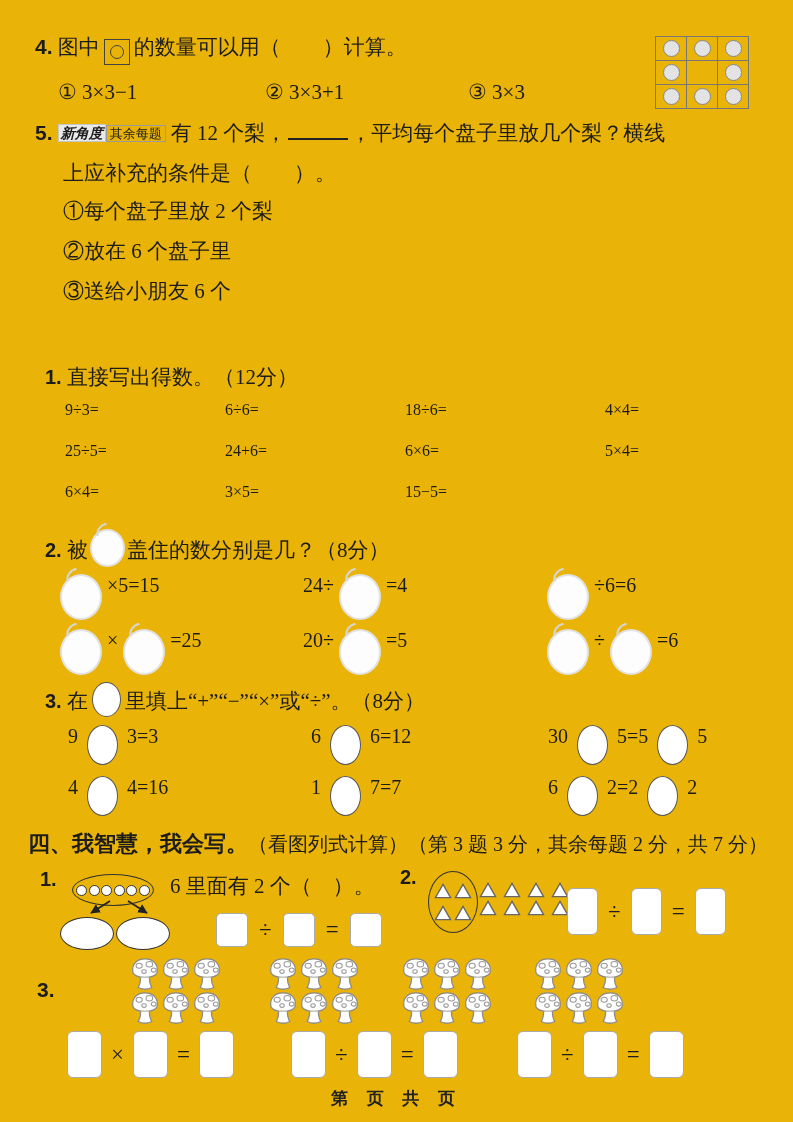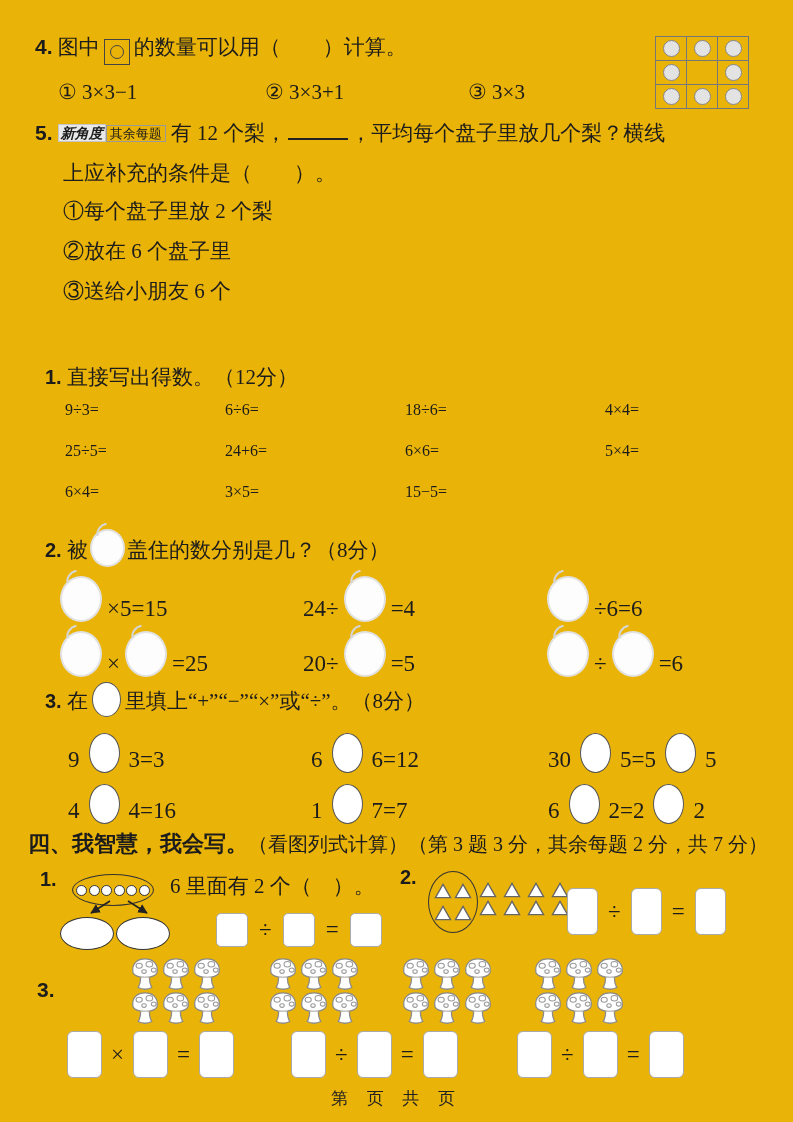--- a/index.html
+++ b/index.html
@@ -23,21 +23,21 @@
   .badge1{font-family:"Liberation Sans",sans-serif;font-weight:bold;font-style:italic;font-size:14px;
           background:#e9e9e9;border:1px solid #c6c6c6;padding:0 2px;vertical-align:2px;}
   .badge2{font-size:13px;border:1px solid #9a9a9a;padding:0 3px;margin-right:5px;vertical-align:2px;}
   .blankline{display:inline-block;width:60px;border-bottom:2px solid #222;height:14px;margin:0 2px;}
   
   .probgrid{display:grid;grid-template-columns:160px 180px 200px auto;grid-auto-rows:41px;
             font-size:16px;width:700px;}
   .prob{white-space:nowrap;}
   
   .eqrow{height:48px;width:793px;left:0;}
-  .eq{position:absolute;display:inline-flex;align-items:flex-end;font-size:23px;white-space:nowrap;height:48px;top:0;}
+  .eq{position:absolute;display:inline-flex;align-items:flex-start;font-size:20px;white-space:nowrap;height:48px;top:0;}
   .eqt{margin:0 3px;}
   .peach{display:inline-block;position:relative;width:38px;height:42px;border:2px solid #e2e2e2;
          border-radius:50%;background:#fdfdfd;vertical-align:middle;margin:0 2px;}
   .peach.sm{width:31px;height:34px;vertical-align:-10px;}
   .peach::before{content:"";position:absolute;top:-7px;left:3px;width:11px;height:9px;
          border-style:solid;border-color:#d6d6d6;border-width:2px 0 0 2px;border-radius:100% 0 0 0;
          transform:rotate(-14deg);}
   .opcircle{display:inline-block;width:29px;height:38px;border:1.6px solid #555;border-radius:50%;
             vertical-align:middle;margin:0 6px;background:#fff;}
   .opcircle.sm{width:27px;height:33px;vertical-align:-9px;margin:0 4px;}
@@ -564,15 +564,15 @@
       </div>
       <div class="figeq" style="position: absolute; left: 517px; top: 0px; gap: 9px;">
         <span class="wbox3"></span>
         <span class="eqop">÷</span>
         <span class="wbox3"></span>
         <span class="eqop">=</span>
         <span class="wbox3"></span>
       </div>
     </div>
 
-  <div class="abs footer" style="top:1087px;left:0;">第 页 共 页</div>
+  <div class="abs footer" style="top:1087px;left:0;font-weight:bold;">第 页 共 页</div>
 
 </div>
 
 </body></html>

